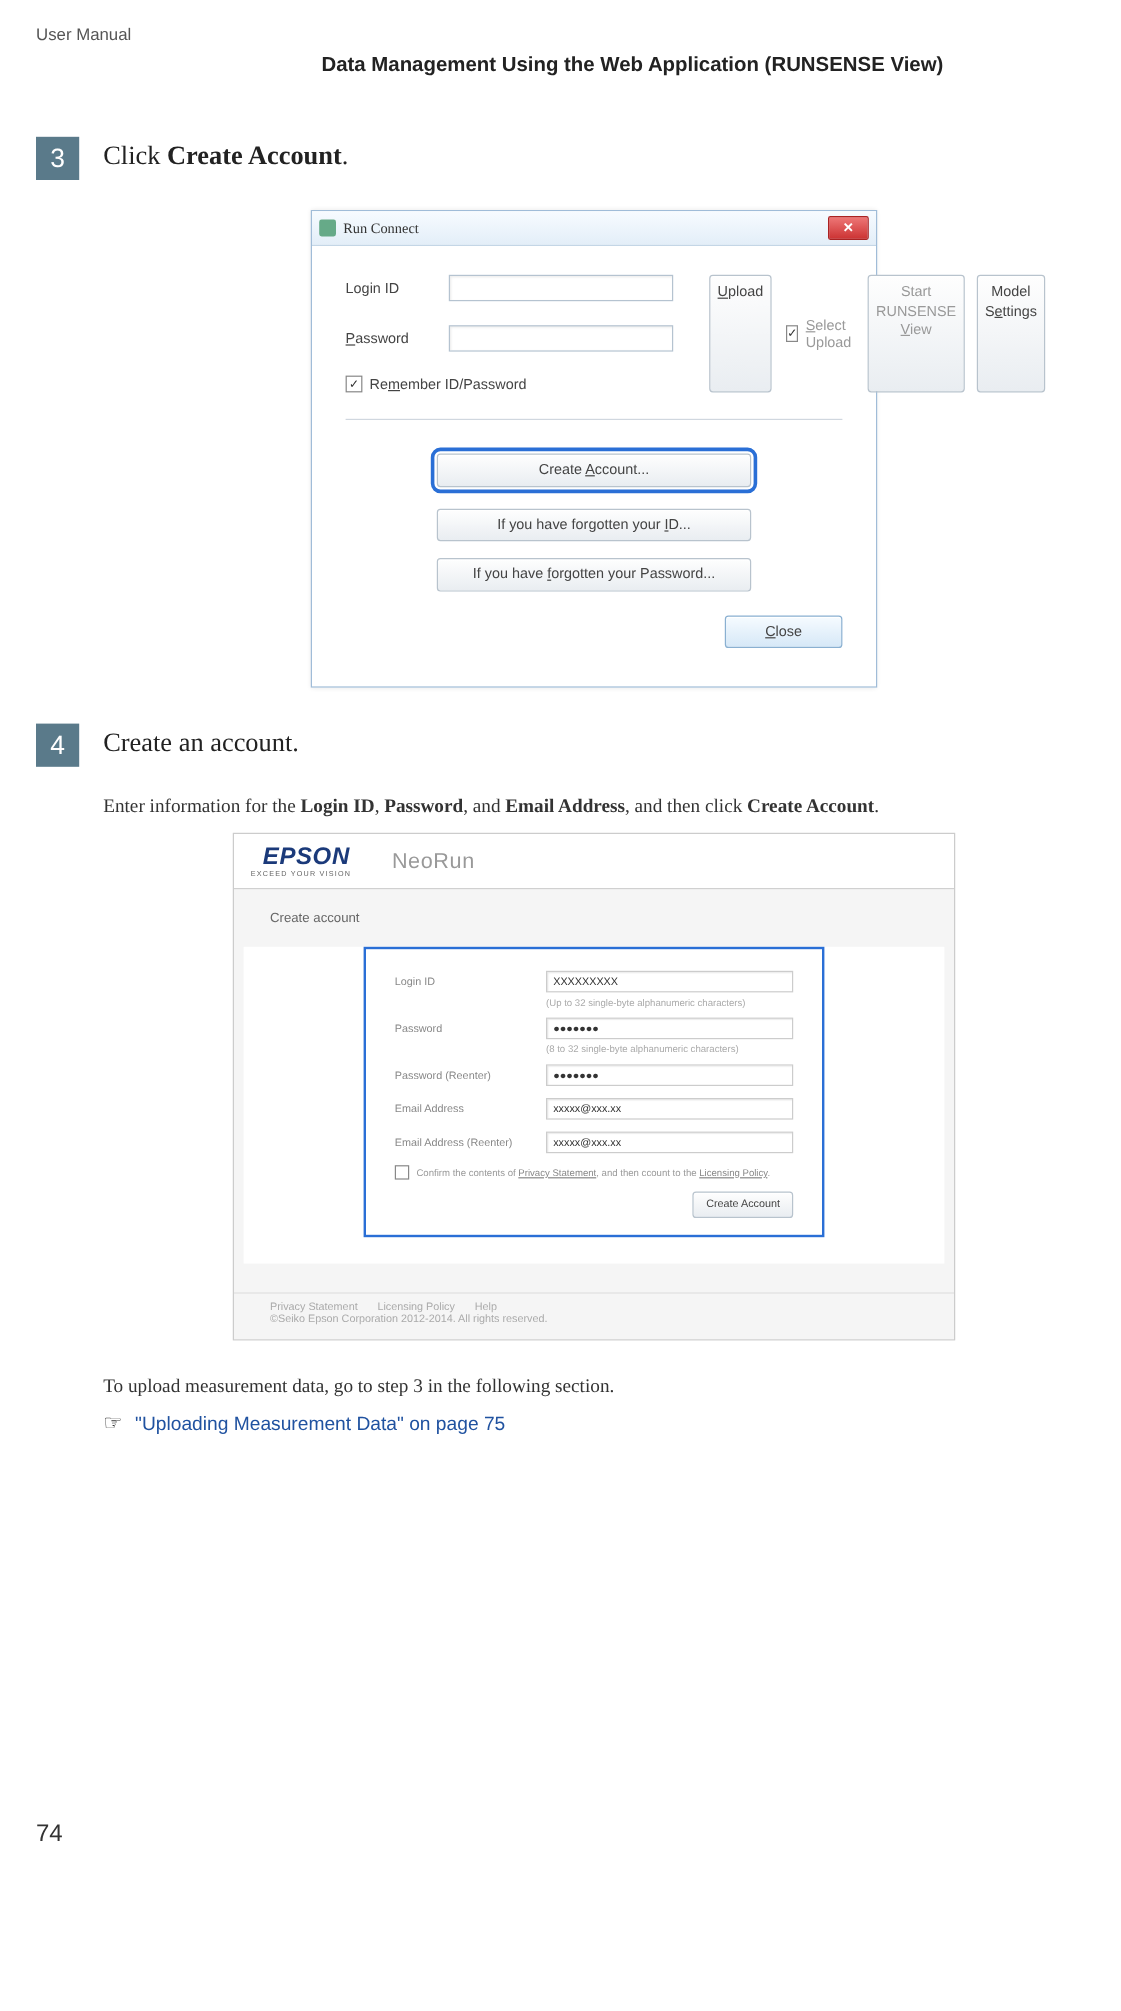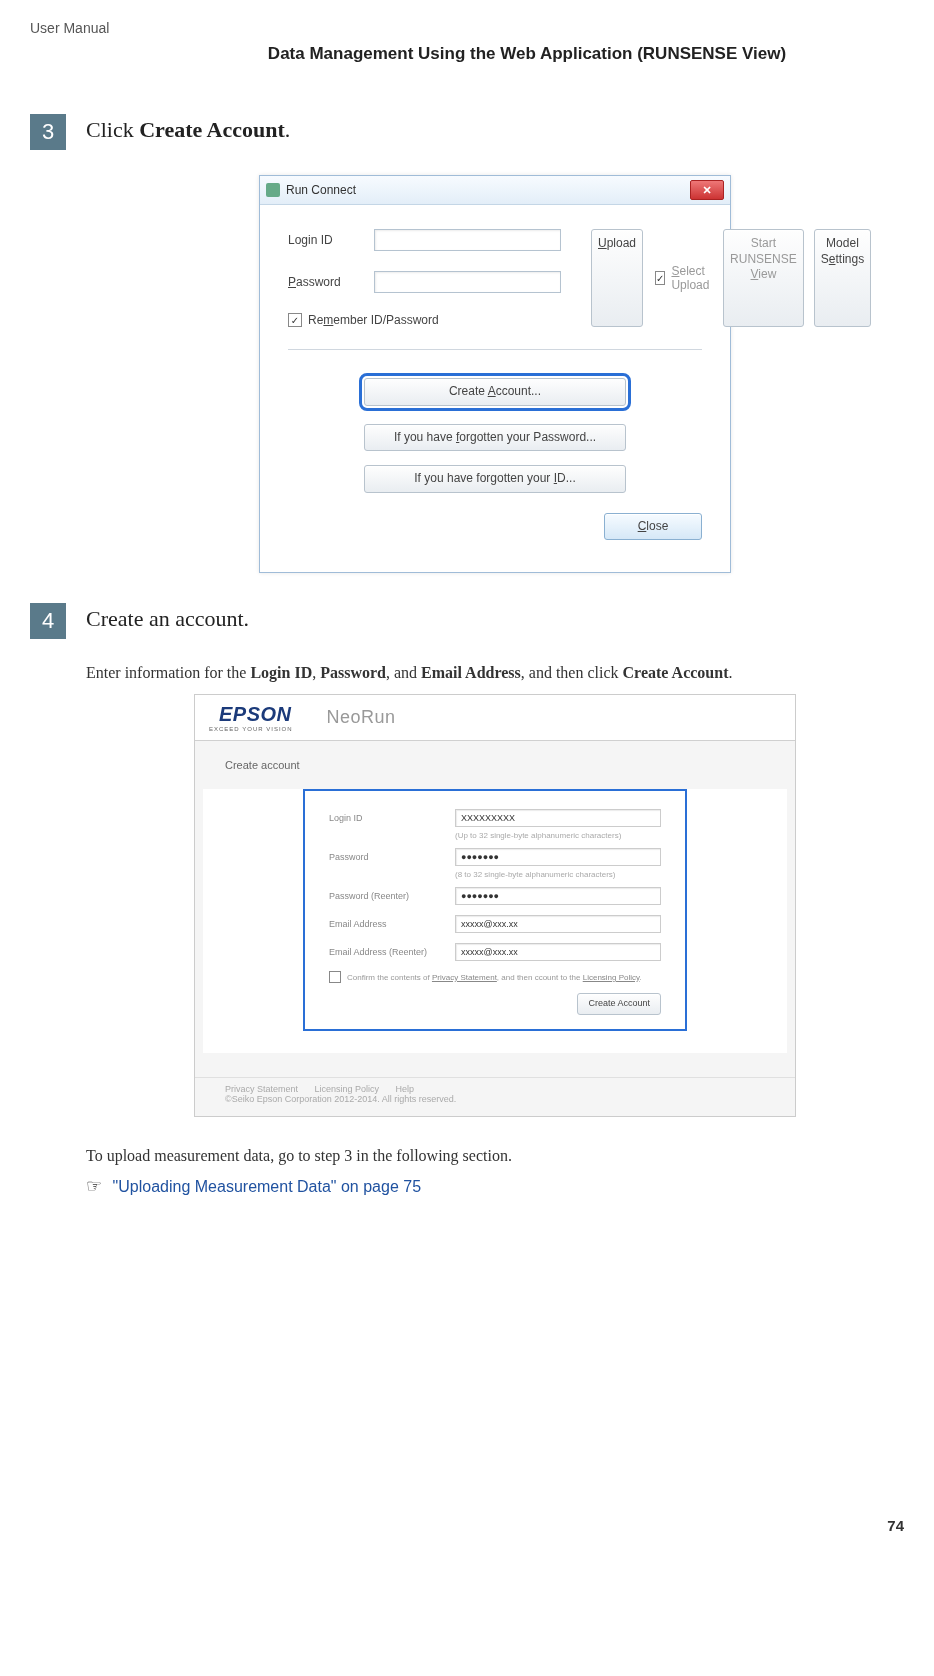--- a/index.html
+++ b/index.html
@@ -73,20 +73,21 @@
     font-size: 12px;
     box-shadow: 0 0 4px rgba(0,0,0,0.1);
   }
   .dlg-titlebar {
     background: linear-gradient(#f7fbff, #e3eef8);
     border-bottom: 1px solid #c4d6e6;
     padding: 4px 6px;
     display: flex;
     align-items: center;
     justify-content: space-between;
+    font-family: Liberation Serif, serif;
   }
   .dlg-titlebar .title-left {
     display: flex;
     align-items: center;
     gap: 6px;
   }
   .dlg-titlebar .runner-icon {
     width: 14px; height: 14px;
     background: #6a8; border-radius: 2px;
     position: relative;
@@ -276,24 +277,24 @@
     color: #2052a0;
     margin-top: 6px;
   }
   .link-line .hand {
     color: #333;
     font-size: 18px;
     margin-right: 6px;
   }
 
   .page-number {
-    text-align: right;
+    text-align: left;
     font-family: Arial, sans-serif;
-    font-weight: bold;
-    font-size: 15px;
+    font-weight: normal;
+    font-size: 20px;
     margin-top: 320px;
   }
 
   .underline { text-decoration: underline; }
   .checkbox-box {
     width: 12px; height: 12px; border: 1px solid #888; background: #fff;
     display: inline-flex; align-items: center; justify-content: center;
     font-size: 10px; color: #333;
   }
 </style>
@@ -346,22 +347,22 @@
           <div class="winbtn disabled">
             <span>Start</span><br>
             <span>RUNSENSE <span class="underline">V</span>iew</span>
           </div>
           <div class="winbtn">Model S<span class="underline">e</span>ttings</div>
         </div>
       </div>
 
       <div class="dlg-bottom">
         <div class="winbtn highlight">Create <span class="underline">A</span>ccount...</div>
+        <div class="winbtn">If you have forgotten your <span class="underline">I</span>D...</div>
         <div class="winbtn">If you have <span class="underline">f</span>orgotten your Password...</div>
-        <div class="winbtn">If you have forgotten your <span class="underline">I</span>D...</div>
         <div class="dlg-closebar">
           <div class="winbtn"><span class="underline">C</span>lose</div>
         </div>
       </div>
     </div>
   </div>
 </div>
 
 <div class="step">
   <div class="step-number">4</div>

